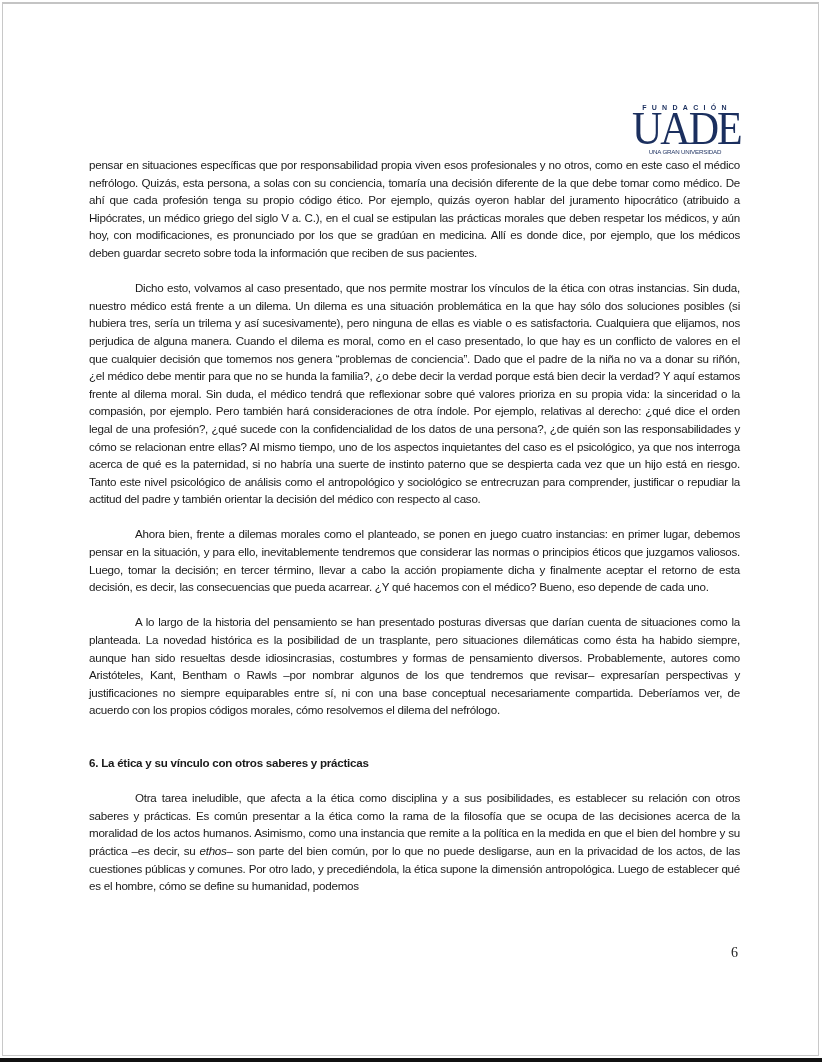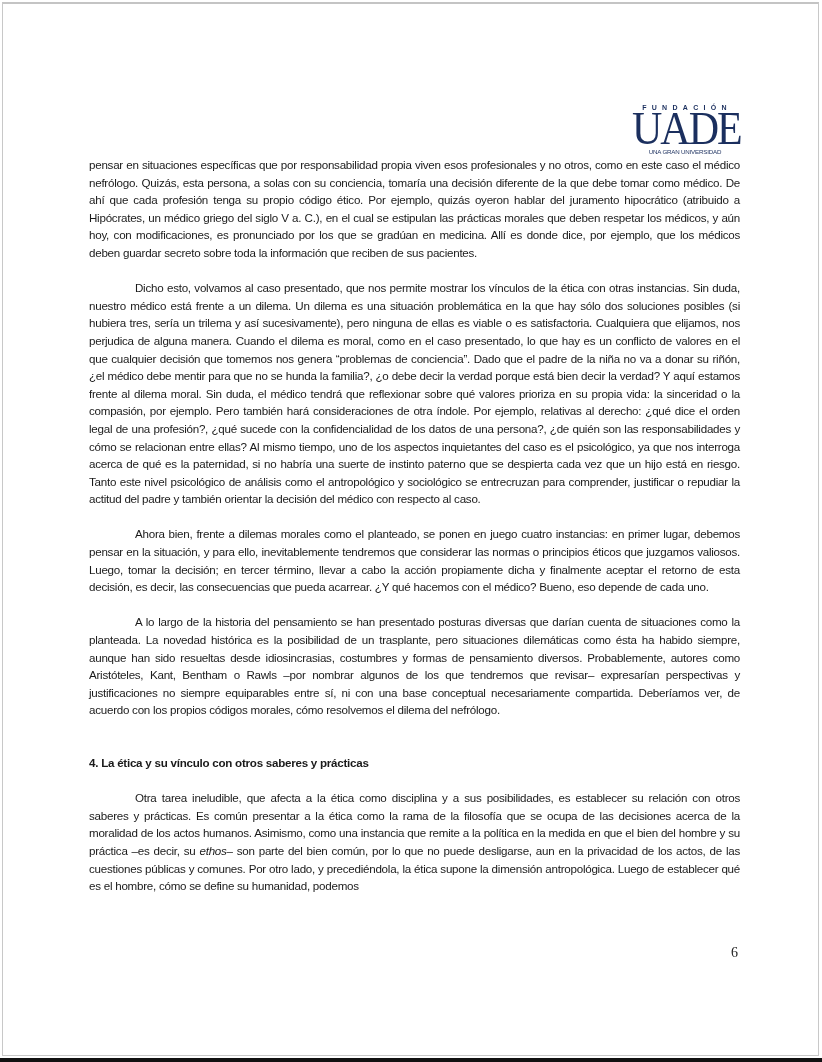--- a/index.html
+++ b/index.html
@@ -38,19 +38,19 @@
   <div class="fund">FUNDACIÓN</div>
   <div class="uade">UADE</div>
   <div class="tag">UNA GRAN UNIVERSIDAD</div>
 </div>
 
 <div class="content">
   <p>pensar en situaciones específicas que por responsabilidad propia viven esos profesionales y no otros, como en este caso el médico nefrólogo. Quizás, esta persona, a solas con su conciencia, tomaría una decisión diferente de la que debe tomar como médico. De ahí que cada profesión tenga su propio código ético. Por ejemplo, quizás oyeron hablar del juramento hipocrático (atribuido a Hipócrates, un médico griego del siglo V a. C.), en el cual se estipulan las prácticas morales que deben respetar los médicos, y aún hoy, con modificaciones, es pronunciado por los que se gradúan en medicina. Allí es donde dice, por ejemplo, que los médicos deben guardar secreto sobre toda la información que reciben de sus pacientes.</p>
   <p class="indent">Dicho esto, volvamos al caso presentado, que nos permite mostrar los vínculos de la ética con otras instancias. Sin duda, nuestro médico está frente a un dilema. Un dilema es una situación problemática en la que hay sólo dos soluciones posibles (si hubiera tres, sería un trilema y así sucesivamente), pero ninguna de ellas es viable o es satisfactoria. Cualquiera que elijamos, nos perjudica de alguna manera. Cuando el dilema es moral, como en el caso presentado, lo que hay es un conflicto de valores en el que cualquier decisión que tomemos nos genera “problemas de conciencia”. Dado que el padre de la niña no va a donar su riñón, ¿el médico debe mentir para que no se hunda la familia?, ¿o debe decir la verdad porque está bien decir la verdad? Y aquí estamos frente al dilema moral. Sin duda, el médico tendrá que reflexionar sobre qué valores prioriza en su propia vida: la sinceridad o la compasión, por ejemplo. Pero también hará consideraciones de otra índole. Por ejemplo, relativas al derecho: ¿qué dice el orden legal de una profesión?, ¿qué sucede con la confidencialidad de los datos de una persona?, ¿de quién son las responsabilidades y cómo se relacionan entre ellas? Al mismo tiempo, uno de los aspectos inquietantes del caso es el psicológico, ya que nos interroga acerca de qué es la paternidad, si no habría una suerte de instinto paterno que se despierta cada vez que un hijo está en riesgo. Tanto este nivel psicológico de análisis como el antropológico y sociológico se entrecruzan para comprender, justificar o repudiar la actitud del padre y también orientar la decisión del médico con respecto al caso.</p>
   <p class="indent">Ahora bien, frente a dilemas morales como el planteado, se ponen en juego cuatro instancias: en primer lugar, debemos pensar en la situación, y para ello, inevitablemente tendremos que considerar las normas o principios éticos que juzgamos valiosos. Luego, tomar la decisión; en tercer término, llevar a cabo la acción propiamente dicha y finalmente aceptar el retorno de esta decisión, es decir, las consecuencias que pueda acarrear. ¿Y qué hacemos con el médico? Bueno, eso depende de cada uno.</p>
   <p class="indent">A lo largo de la historia del pensamiento se han presentado posturas diversas que darían cuenta de situaciones como la planteada. La novedad histórica es la posibilidad de un trasplante, pero situaciones dilemáticas como ésta ha habido siempre, aunque han sido resueltas desde idiosincrasias, costumbres y formas de pensamiento diversos. Probablemente, autores como Aristóteles, Kant, Bentham o Rawls –por nombrar algunos de los que tendremos que revisar– expresarían perspectivas y justificaciones no siempre equiparables entre sí, ni con una base conceptual necesariamente compartida. Deberíamos ver, de acuerdo con los propios códigos morales, cómo resolvemos el dilema del nefrólogo.</p>
-  <h3>4. La ética y su vínculo con otros saberes y prácticas</h3>
+  <h3>6. La ética y su vínculo con otros saberes y prácticas</h3>
   <p class="indent"><span>Otra tarea ineludible, que afecta a la ética como disciplina y a sus posibilidades, es establecer su relación con otros saberes y prácticas. Es común presentar a la ética como la rama de la filosofía que se ocupa de las decisiones acerca de la moralidad de los actos humanos. Asimismo, como una instancia que remite a la política en la medida en que el bien del hombre y su práctica –es decir, su </span><em>ethos</em><span>– son parte del bien común, por lo que no puede desligarse, aun en la privacidad de los actos, de las cuestiones públicas y comunes. Por otro lado, y precediéndola, la ética supone la dimensión antropológica. Luego de establecer qué es el hombre, cómo se define su humanidad, podemos</span></p>
 </div>
 
 <div class="pnum">6</div>
 
 <div class="bottom-bar"></div>
 
 </body></html>

